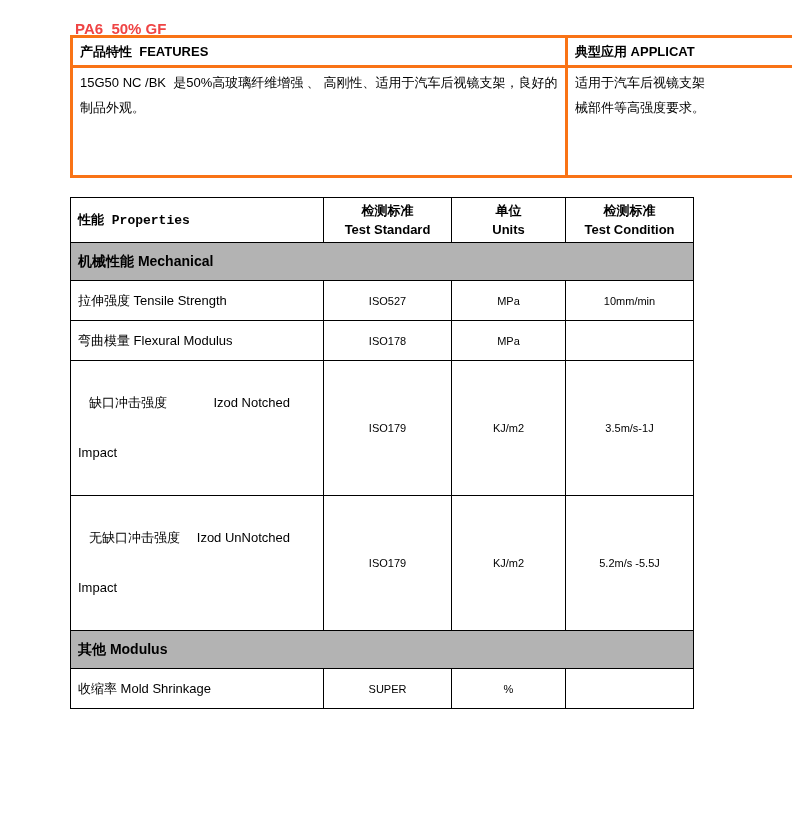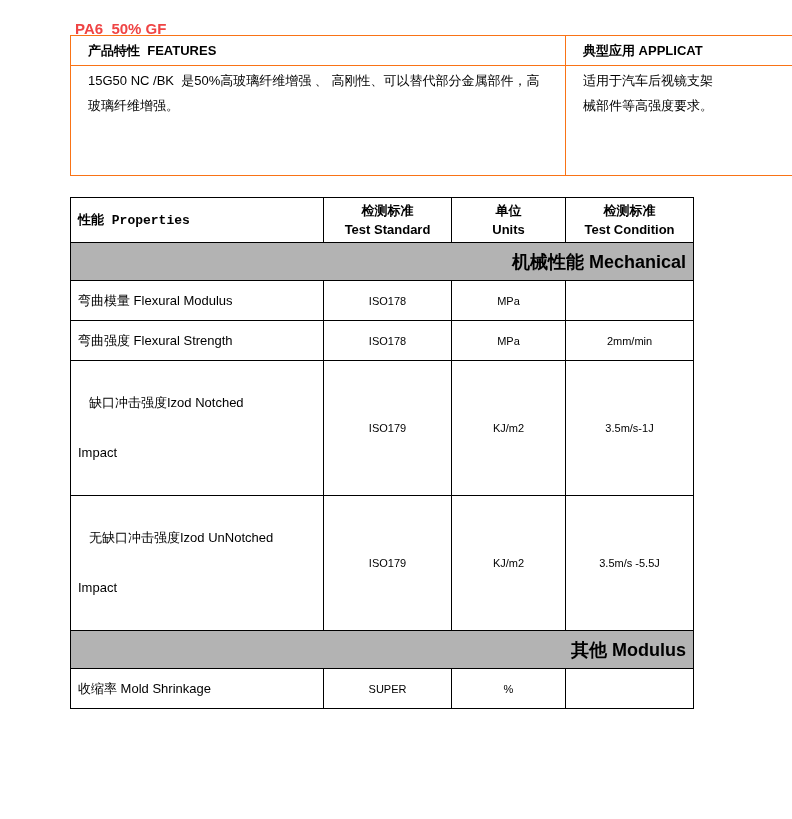--- a/index.html
+++ b/index.html
@@ -12,21 +12,21 @@
     position:absolute; left:75px; top:8px;
     color:#ef4444; font-size:15px; font-weight:bold; white-space:pre;margin-top:12px;
   }
 
   
   table.features {
     position:absolute; left:70px; top:35px;
     border-collapse:collapse; table-layout:fixed; width:845px;
   }
   table.features th, table.features td {
-    border:1px solid #f97316; text-align:left; padding:2px 17px;
+    border:3px solid #f97316; text-align:left; padding:2px 7px;
   }
   table.features th {
     font-size:13px; font-weight:bold; height:30px;
     vertical-align:middle; white-space:pre;
   }
   table.features td {
     height:110px; vertical-align:top; font-size:13px; line-height:25px;
   }
   .feat-body-left { white-space:pre-wrap; }
   .feat-body-right div { white-space:pre; }
@@ -39,32 +39,32 @@
   table.props th, table.props td { border:1px solid #000; }
   th.h-col1 {
     text-align:left; vertical-align:middle; padding:2px 7px;
     font-size:13px; font-weight:bold; height:45px; white-space:pre;font-family:Liberation Mono, monospace;
   }
   th.h-col {
     text-align:center; vertical-align:middle;
     font-size:13px; font-weight:bold; line-height:19px;
   }
   tr.section td {
-    background:#b3b3b3; font-weight:bold; font-size:18px;
-    height:38px; vertical-align:middle; padding:2px 7px; white-space:pre;text-align:right;
+    background:#b3b3b3; font-weight:bold; font-size:14px;
+    height:38px; vertical-align:middle; padding:2px 7px; white-space:pre;
   }
   td.c-name {
     font-size:13px; vertical-align:middle; padding:2px 7px;
     height:40px; white-space:pre-wrap;
   }
   td.c-val {
     font-size:11px; text-align:center; vertical-align:middle; white-space:pre;
   }
   .split-line {
-    display:flex; justify-content:flex-start; padding-right:26px;
+    display:flex; justify-content:space-between; padding-right:26px;
     line-height:20px;
     padding-left:11px;
   }
   .line2 { line-height:20px; }
 </style>
 </head>
 <body>
 
 <div class="page-title">PA6  50% GF</div>
 
@@ -73,21 +73,21 @@
       <col style="width:495px">
       <col style="width:350px">
     </colgroup>
   <tbody>
       <tr>
     <th>产品特性  FEATURES</th>
     <th>典型应用 APPLICAT</th>
   </tr>
   <tr>
     <td>
-      <div class="feat-body-left">15G50 NC /BK  是50%高玻璃纤维增强 、 高刚性、可以替代部分金属部件，高玻璃纤维增强。</div>
+      <div class="feat-body-left">15G50 NC /BK  是50%高玻璃纤维增强 、 高刚性、适用于汽车后视镜支架，良好的制品外观。</div>
     </td>
     <td>
       <div class="feat-body-right">
         <div>适用于汽车后视镜支架</div>
         <div>械部件等高强度要求。</div>
       </div>
     </td>
   </tr>
 </tbody>
   </table>
@@ -115,30 +115,30 @@
       <div>检测标准</div>
       <div>Test Condition</div>
     </th>
   </tr>
 
   <tr class="section">
     <td colspan="4">机械性能 Mechanical</td>
   </tr>
 
   <tr>
+    <td class="c-name">拉伸强度 Tensile Strength</td>
+    <td class="c-val">ISO527</td>
+    <td class="c-val">MPa</td>
+    <td class="c-val">10mm/min</td>
+  </tr>
+  <tr>
     <td class="c-name">弯曲模量 Flexural Modulus</td>
     <td class="c-val">ISO178</td>
     <td class="c-val">MPa</td>
     <td class="c-val"></td>
-  </tr>
-  <tr>
-    <td class="c-name">弯曲强度 Flexural Strength</td>
-    <td class="c-val">ISO178</td>
-    <td class="c-val">MPa</td>
-    <td class="c-val">2mm/min</td>
   </tr>
   <tr>
     <td class="c-name">
       <div class="split-line">
         <span>缺口冲击强度</span>
         <span>Izod Notched</span>
       </div>
       <div class="line2">Impact</div>
     </td>
     <td class="c-val">ISO179</td>
@@ -148,21 +148,21 @@
   <tr>
     <td class="c-name">
       <div class="split-line">
         <span>无缺口冲击强度</span>
         <span>Izod UnNotched</span>
       </div>
       <div class="line2">Impact</div>
     </td>
     <td class="c-val">ISO179</td>
     <td class="c-val">KJ/m2</td>
-    <td class="c-val">3.5m/s -5.5J</td>
+    <td class="c-val">5.2m/s -5.5J</td>
   </tr>
 
   <tr class="section">
     <td colspan="4">其他 Modulus</td>
   </tr>
 
   <tr>
     <td class="c-name">收缩率 Mold Shrinkage</td>
     <td class="c-val">SUPER</td>
     <td class="c-val">%</td>

